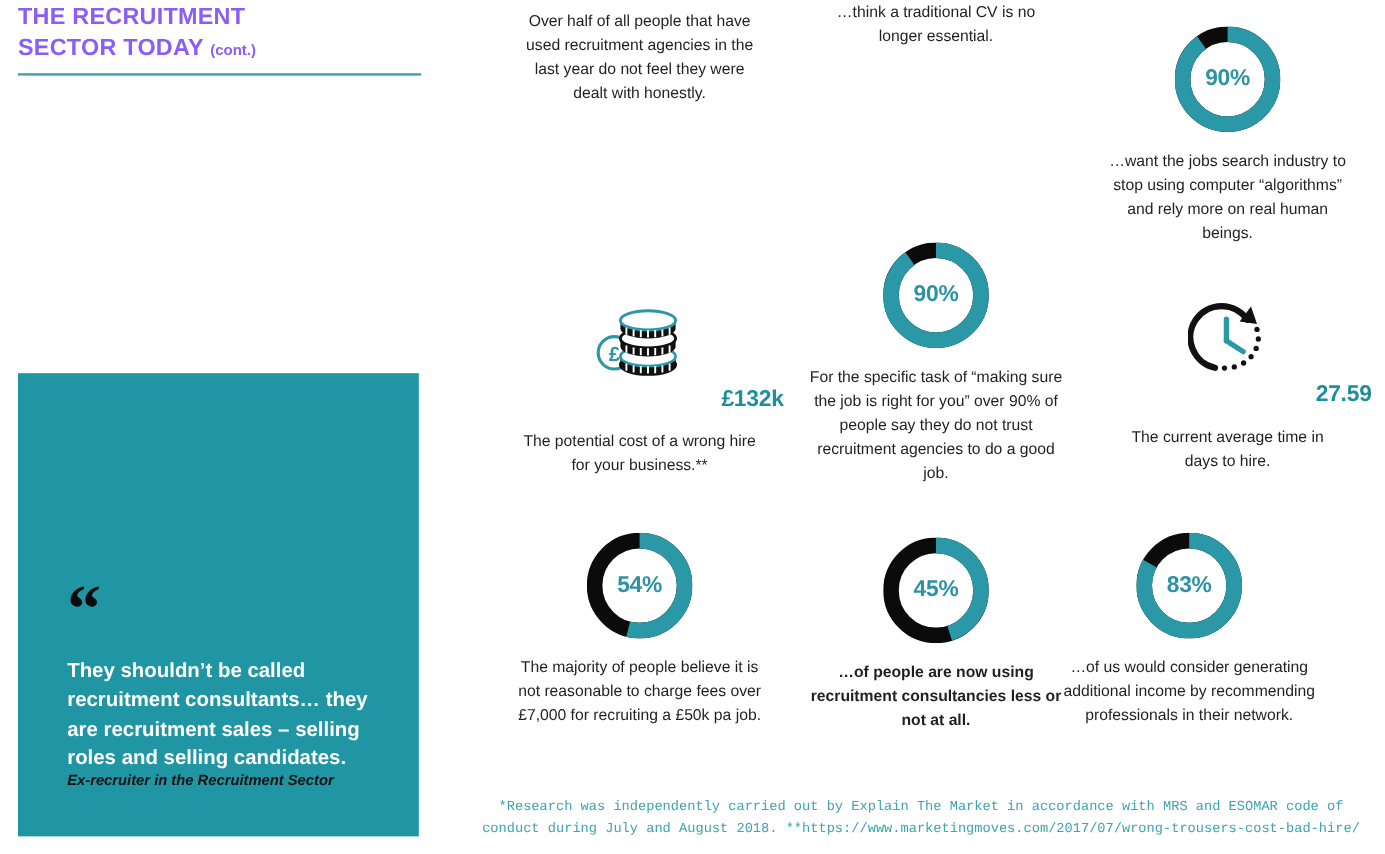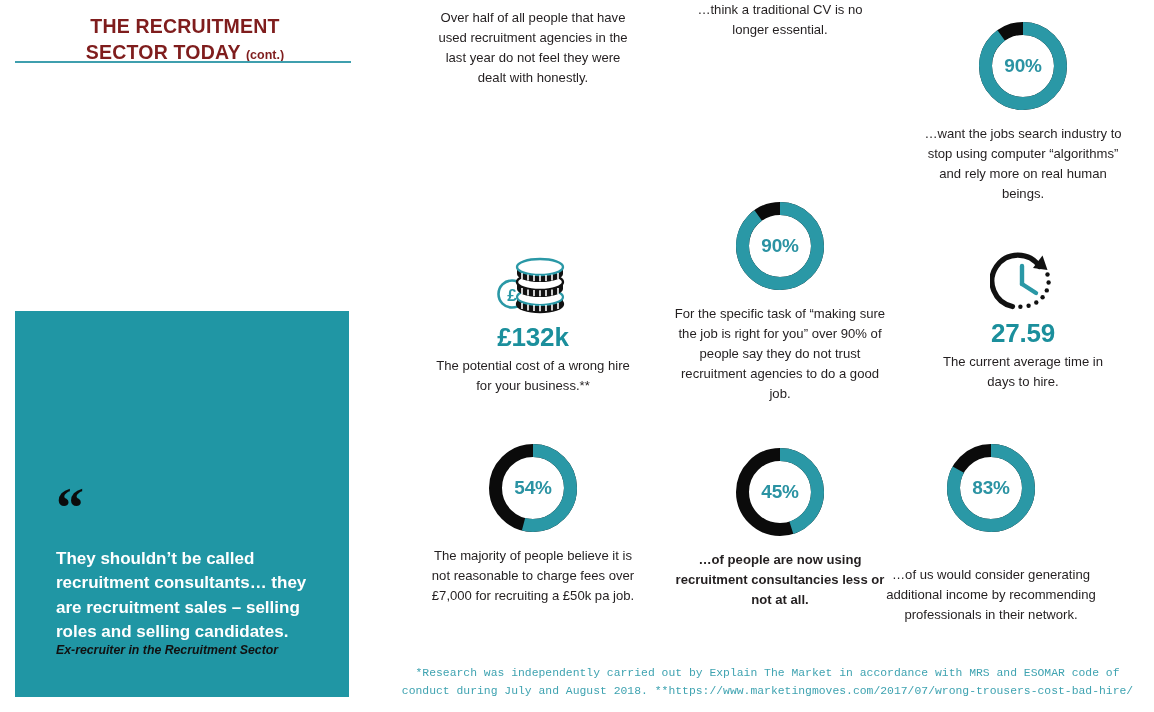--- a/index.html
+++ b/index.html
@@ -17,27 +17,26 @@
   }
 
   
   .page-header {
     position: absolute;
     left: 15px;
     top: 2px;
     width: 340px;
   }
   .header-title {
-    color: #7f1d1d;
+    color: #8b5cf6;
     font-size: 19.5px;
     font-weight: bold;
     letter-spacing: 0.2px;
     line-height: 1.32;
-    margin: 12px;
-    text-align: center;
+    margin: 0;
   }
   .header-title .cont {
     font-size: 12.5px;
     font-weight: bold;
     letter-spacing: 0;
   }
   .header-rule {
     position: absolute;
     left: 15px;
     top: 61px;
@@ -120,25 +119,26 @@
   }
 
   .stat-caption {
     font-size: 13.1px;
     line-height: 1.52;
     color: #231f20;
     margin: 0 auto;
   }
   .stat-value {
     color: #1b8f9c;
-    font-size: 26px;
+    font-size: 19px;
     font-weight: bold;
     line-height: 1.2;
-    margin-bottom: 3px;
+    margin-bottom: 13px;
     letter-spacing: -0.2px;
+    text-align: right;
   }
 
   .footnote {
     position: absolute;
     left: 395px;
     top: 664px;
     width: 745px;
     text-align: center;
     color: #3fa3b1;
     font-size: 11.4px;
@@ -299,16 +299,16 @@
 <div class="stat-cell" style="left:871px; top:430px; width:240px;">
   <div class="stat-graphic">
     <div class="donut-wrap">
       <svg width="88" height="88" viewBox="0 0 88 88">
         <circle class="donut-bg" cx="44" cy="44" r="37.5" fill="none" stroke="#0b0b0b" stroke-width="13"></circle>
         <circle class="donut-arc" cx="44" cy="44" r="37.5" fill="none" stroke="#2a98a6" stroke-width="13" transform="rotate(-90 44 44)" stroke-dasharray="195.5641426859646 235.61944901923448"></circle>
       </svg>
       <div class="donut-label">83%</div>
     </div>
   </div>
-  <div class="stat-caption" style="width:210px;margin-top:19px;">…of us would consider generating additional income by recommending professionals in their network.</div>
+  <div class="stat-caption" style="width:210px;">…of us would consider generating additional income by recommending professionals in their network.</div>
 </div>
 
 <div class="footnote">*Research was independently carried out by Explain The Market in accordance with MRS and ESOMAR code of conduct during July and August 2018. **https://www.marketingmoves.com/2017/07/wrong-trousers-cost-bad-hire/</div>
 
 </body></html>

